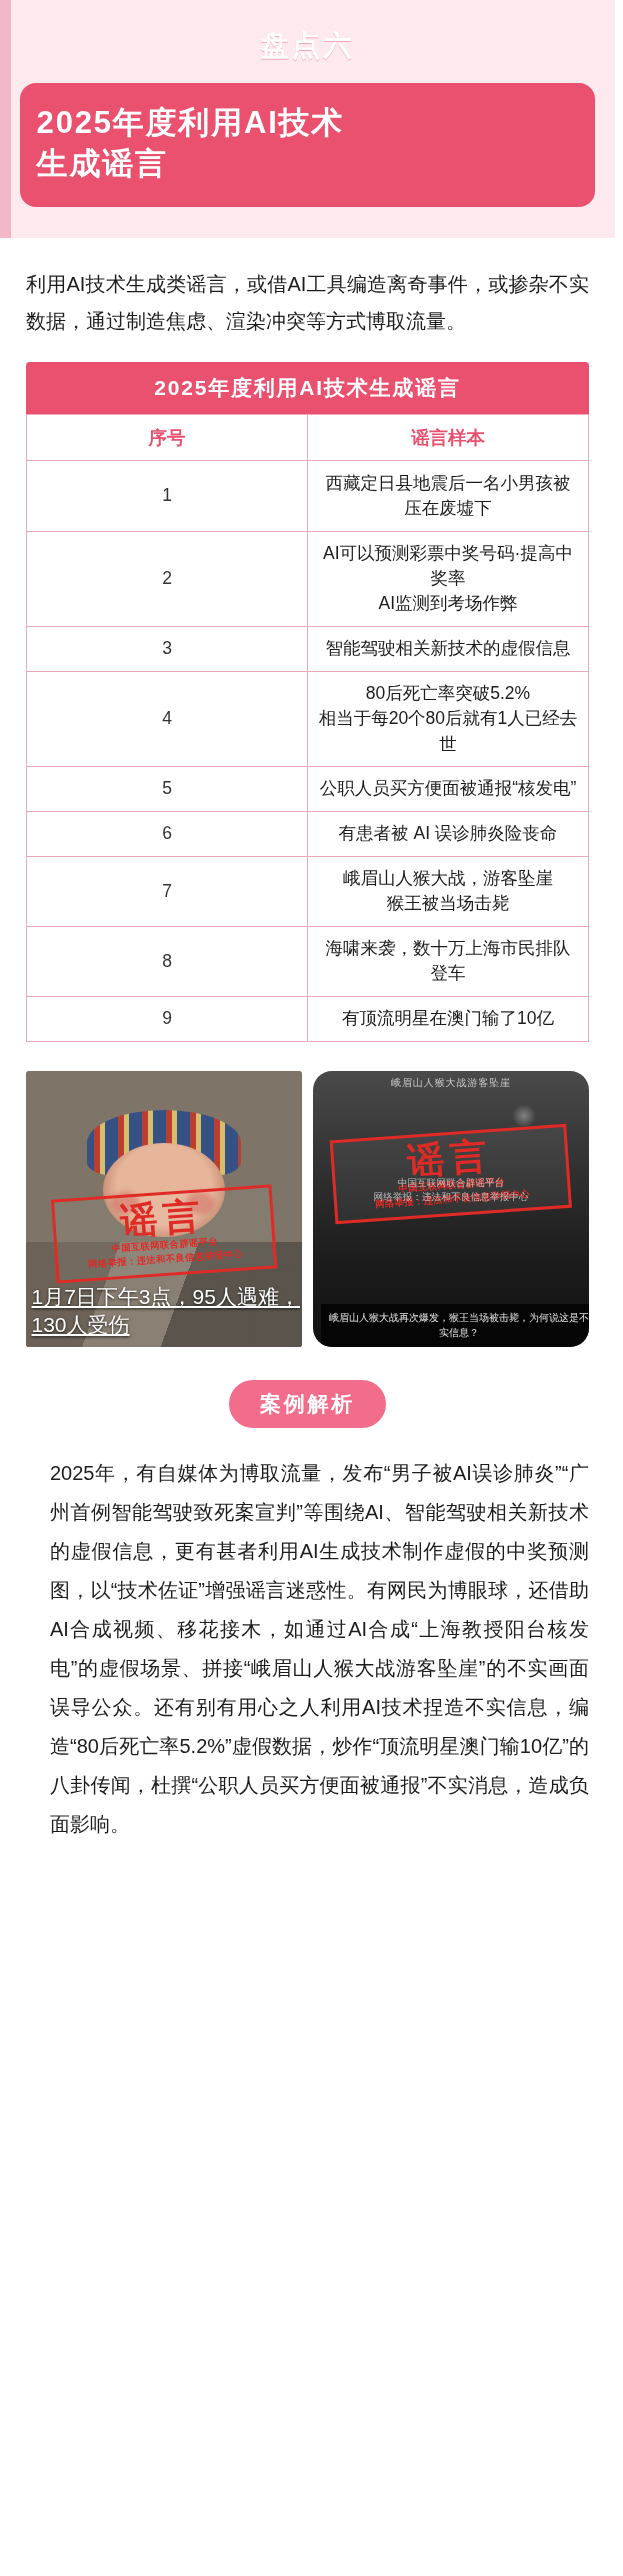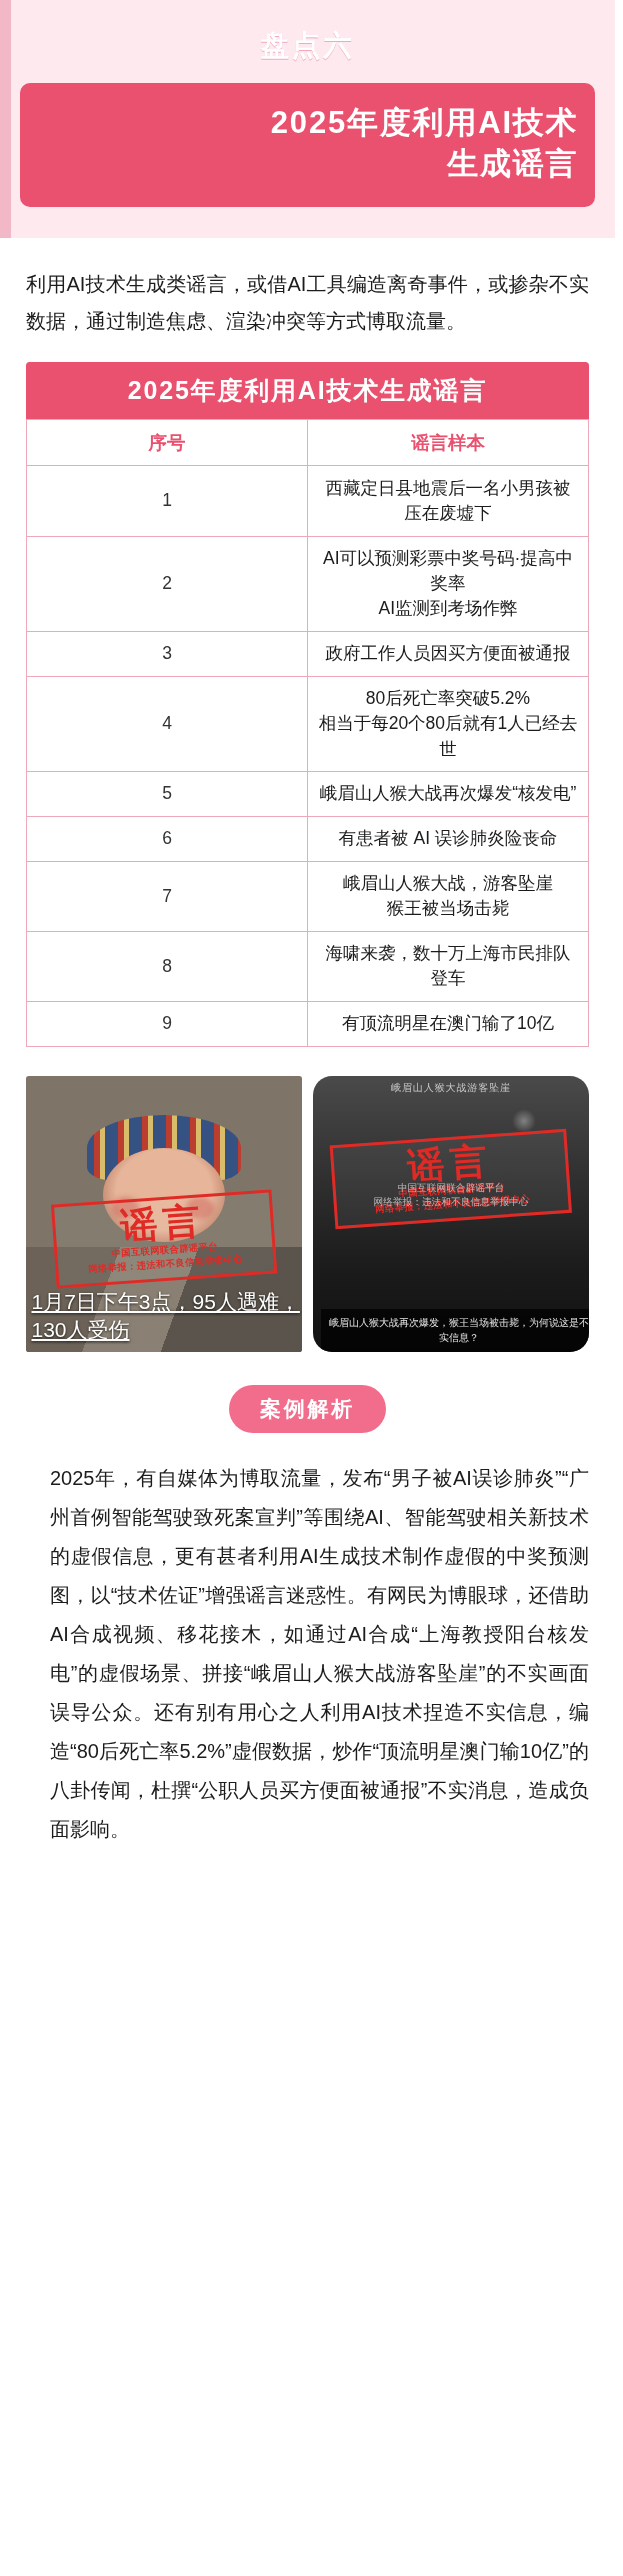--- a/index.html
+++ b/index.html
@@ -39,23 +39,23 @@
     text-align: center;
     color: #ffffff;
     font-size: 28.6px;
     font-weight: bold;
     letter-spacing: 2.8px;
     margin: 7.4px 0 18.4px 0;
     text-shadow: 0 0.9px 0 #f0a9bd;
   }
   .title-block {
     background: #e9516f;
-    border-radius: 10px;
+    border-radius: 16px;
     padding: 18.4px 16.6px 22px 16.6px;
-    text-align: right;
+    text-align: left;
   }
   .title-line {
     color: #ffffff;
     font-size: 31px;
     font-weight: bold;
     letter-spacing: 1.8px;
     line-height: 1.35;
   }
 
   
@@ -67,21 +67,21 @@
     text-align: justify;
   }
 
   
   .table-wrap {
     padding: 5.5px 26px 9.2px 26px;
   }
   .table-head {
     background: #e9516f;
     color: #ffffff;
-    font-size: 25px;
+    font-size: 21px;
     font-weight: bold;
     letter-spacing: 1.8px;
     text-align: center;
     padding: 12px 3.7px;
     border-radius: 3.7px 3.7px 0 0;
   }
   table.rumor-table {
     width: 100%;
     border-collapse: collapse;
     table-layout: fixed;
@@ -314,29 +314,29 @@
           <tr>
             <td class="idx">1</td>
             <td class="txt">西藏定日县地震后一名小男孩被压在废墟下</td>
           </tr>
           <tr>
             <td class="idx">2</td>
             <td class="txt">AI可以预测彩票中奖号码·提高中奖率<br>AI监测到考场作弊</td>
           </tr>
           <tr>
             <td class="idx">3</td>
-            <td class="txt">政府工作人员因买方便面被通报</td>
+            <td class="txt">智能驾驶相关新技术的虚假信息</td>
           </tr>
           <tr>
             <td class="idx">4</td>
             <td class="txt">80后死亡率突破5.2%<br>相当于每20个80后就有1人已经去世</td>
           </tr>
           <tr>
             <td class="idx">5</td>
-            <td class="txt">峨眉山人猴大战再次爆发“核发电”</td>
+            <td class="txt">公职人员买方便面被通报“核发电”</td>
           </tr>
           <tr>
             <td class="idx">6</td>
             <td class="txt">有患者被 AI 误诊肺炎险丧命</td>
           </tr>
           <tr>
             <td class="idx">7</td>
             <td class="txt">峨眉山人猴大战，游客坠崖<br>猴王被当场击毙</td>
           </tr>
           <tr>

